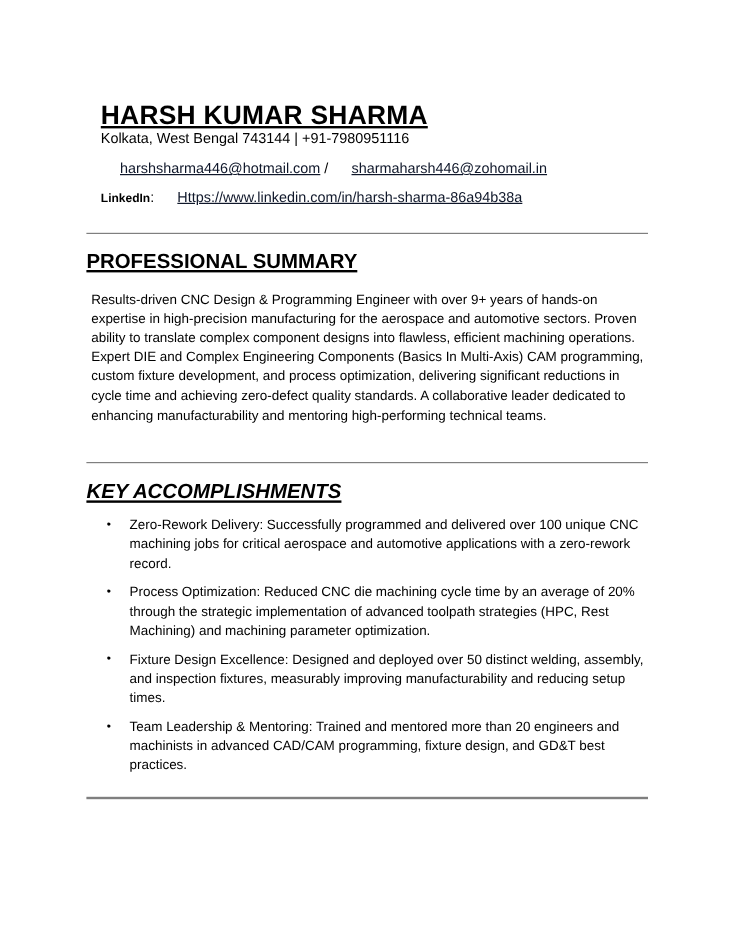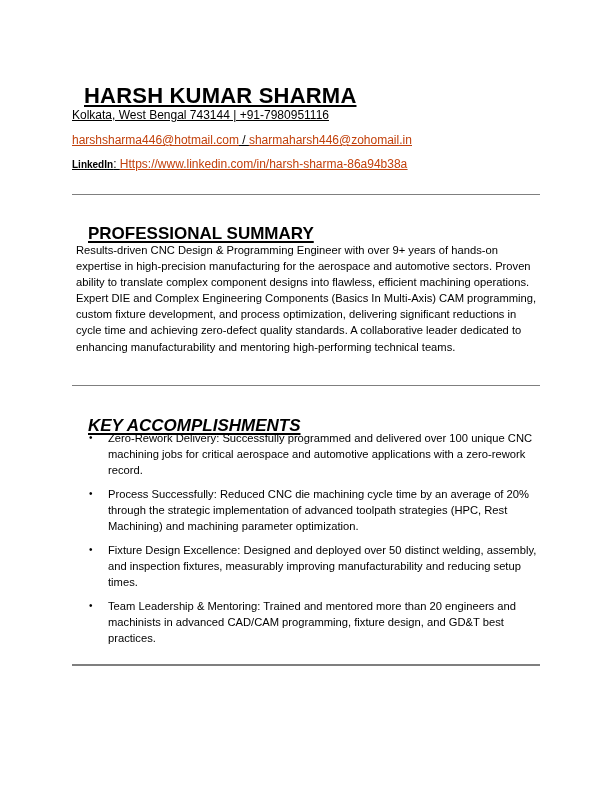--- a/index.html
+++ b/index.html
@@ -29,32 +29,32 @@
       font-weight: bold;
       text-decoration: underline;
       text-decoration-thickness: 2px;
       text-underline-offset: 2px;
       letter-spacing: 0.2px;
       white-space: nowrap;
       margin: 12px;
     }
     .contact-line {
       position: absolute;
-      left: 0;
+      left: 12px;
       font-size: 12px;
       white-space: nowrap;
-      text-decoration: underline;
     }
     .address { top: 108px; }
     .emails { top: 133px; }
     .linkedin { top: 157px; }
     .link {
-      color: #c2410c;
+      color: #0f172a;
       text-decoration: underline;
       cursor: pointer;
+      margin-left: 16px;
     }
     .sep { color: #000; }
     .linkedin-label {
       font-weight: bold;
       font-size: 10px;
     }
     .rule {
       position: absolute;
       left: 0;
       width: 468px;
@@ -64,21 +64,21 @@
     .rule.thick { height: 2px; }
     .section-title {
       position: absolute;
       left: 0;
       font-size: 17px;
       font-weight: bold;
       text-decoration: underline;
       text-decoration-thickness: 2px;
       text-underline-offset: 2px;
       white-space: nowrap;
-      margin: 16px;
+      margin: 0;
     }
     .summary {
       position: absolute;
       left: 0;
       top: 238px;
       width: 468px;
       font-size: 11.2px;
       line-height: 16.1px;
       margin: 4px;
     }
@@ -133,21 +133,21 @@
 
   <h2 class="section-title" style="top:400px;font-style:italic;">KEY ACCOMPLISHMENTS</h2>
 
   <ul class="acc-list">
     <li class="acc-item">
       <span class="bullet">•</span>
       <span class="acc-head">Zero-Rework Delivery:</span><span> Successfully programmed and delivered over 100 unique CNC machining jobs for critical aerospace and automotive applications with a zero-rework record.</span>
     </li>
     <li class="acc-item">
       <span class="bullet">•</span>
-      <span class="acc-head">Process Successfully:</span><span> Reduced CNC die machining cycle time by an average of 20% through the strategic implementation of advanced toolpath strategies (HPC, Rest Machining) and machining parameter optimization.</span>
+      <span class="acc-head">Process Optimization:</span><span> Reduced CNC die machining cycle time by an average of 20% through the strategic implementation of advanced toolpath strategies (HPC, Rest Machining) and machining parameter optimization.</span>
     </li>
     <li class="acc-item">
       <span class="bullet">•</span>
       <span class="acc-head">Fixture Design Excellence:</span><span> Designed and deployed over 50 distinct welding, assembly, and inspection fixtures, measurably improving manufacturability and reducing setup times.</span>
     </li>
     <li class="acc-item">
       <span class="bullet">•</span>
       <span class="acc-head">Team Leadership &amp; Mentoring:</span><span> Trained and mentored more than 20 engineers and machinists in advanced CAD/CAM programming, fixture design, and GD&amp;T best practices.</span>
     </li>
   </ul>

